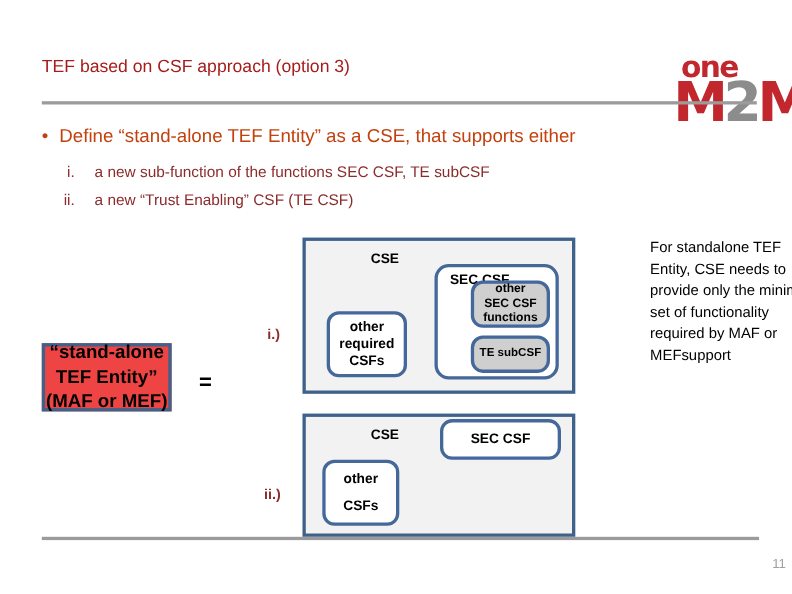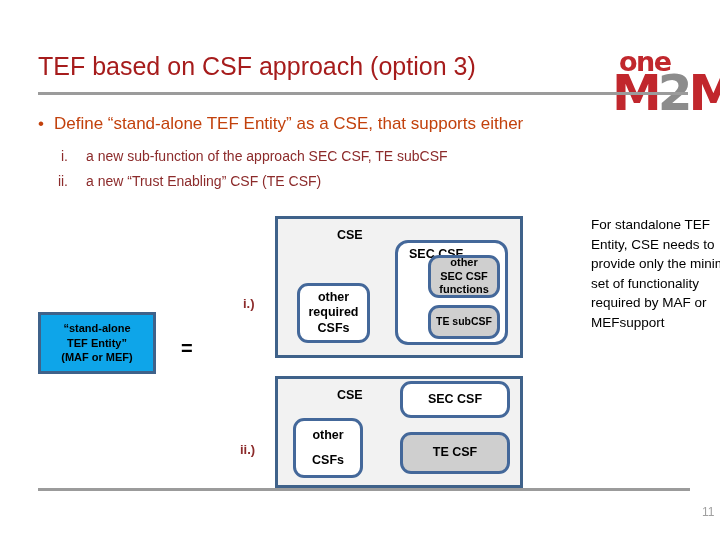--- a/index.html
+++ b/index.html
@@ -49,21 +49,21 @@
   }
   #logo .logo-m2m .two {
     color: #8C8C8C;
   }
 
   
   #page-title {
     position: absolute;
     left: 38px;
     top: 52px;
-    font-size: 25px;
+    font-size: 16px;
     color: #A61C1C;
     font-family: "Liberation Sans", sans-serif;
     white-space: nowrap;
   }
   .divider {
     position: absolute;
     left: 38px;
     height: 3px;
     background: #9B9B9B;
   }
@@ -99,28 +99,28 @@
 
   
   #diagram { position: absolute; left: 0; top: 0; width: 720px; height: 540px; }
 
   .tef-box {
     position: absolute;
     left: 38px;
     top: 312px;
     width: 118px;
     height: 62px;
-    background: #0ea5e9;
+    background: #ef4444;
     border: 3px solid #3F628A;
     box-sizing: border-box;
     display: flex;
     flex-direction: column;
     align-items: center;
     justify-content: center;
-    font-size: 11px;
+    font-size: 17px;
     font-weight: bold;
     color: #000;
     line-height: 1.35;
     text-align: center;
   }
 
   #equals-sign {
     position: absolute;
     left: 181px;
     top: 337px;
@@ -224,21 +224,21 @@
 </div>
 
 <div id="page-title">TEF based on CSF approach (option 3)</div>
 <div class="divider" id="divider-top"></div>
 
 <div id="bullet-main">
   <span class="dot">•</span><span>Define “stand-alone TEF Entity” as a CSE, that supports either</span>
 </div>
 
 <div class="sub-item" id="sub-item-0">
-  <span class="num">i.</span><span>a  new sub-function of the approach SEC CSF, TE subCSF</span>
+  <span class="num">i.</span><span>a  new sub-function of the functions SEC CSF, TE subCSF</span>
 </div>
 <div class="sub-item" id="sub-item-1">
   <span class="num">ii.</span><span>a new “Trust Enabling” CSF (TE CSF)</span>
 </div>
 
 <div id="diagram">
 
   <div class="tef-box">
     <span>“stand-alone</span>
     <span>TEF Entity”</span>
@@ -280,22 +280,19 @@
 
   <div class="rbox white" id="box-other-csfs">
     <span>other</span>
     <span>CSFs</span>
   </div>
 
   <div class="rbox white" id="box-sec-csf-2">
     <span>SEC CSF</span>
   </div>
 
-  <div class="rbox gray" id="box-te-csf">
-    <span>TE CSF</span>
-  </div>
 
 </div>
 
 <div id="side-note">For standalone TEF Entity, CSE needs to provide only the minimal set of functionality required by MAF or MEFsupport</div>
 
 <div class="divider" id="divider-bottom"></div>
 <div id="page-number">11</div>
 
 </body></html>

